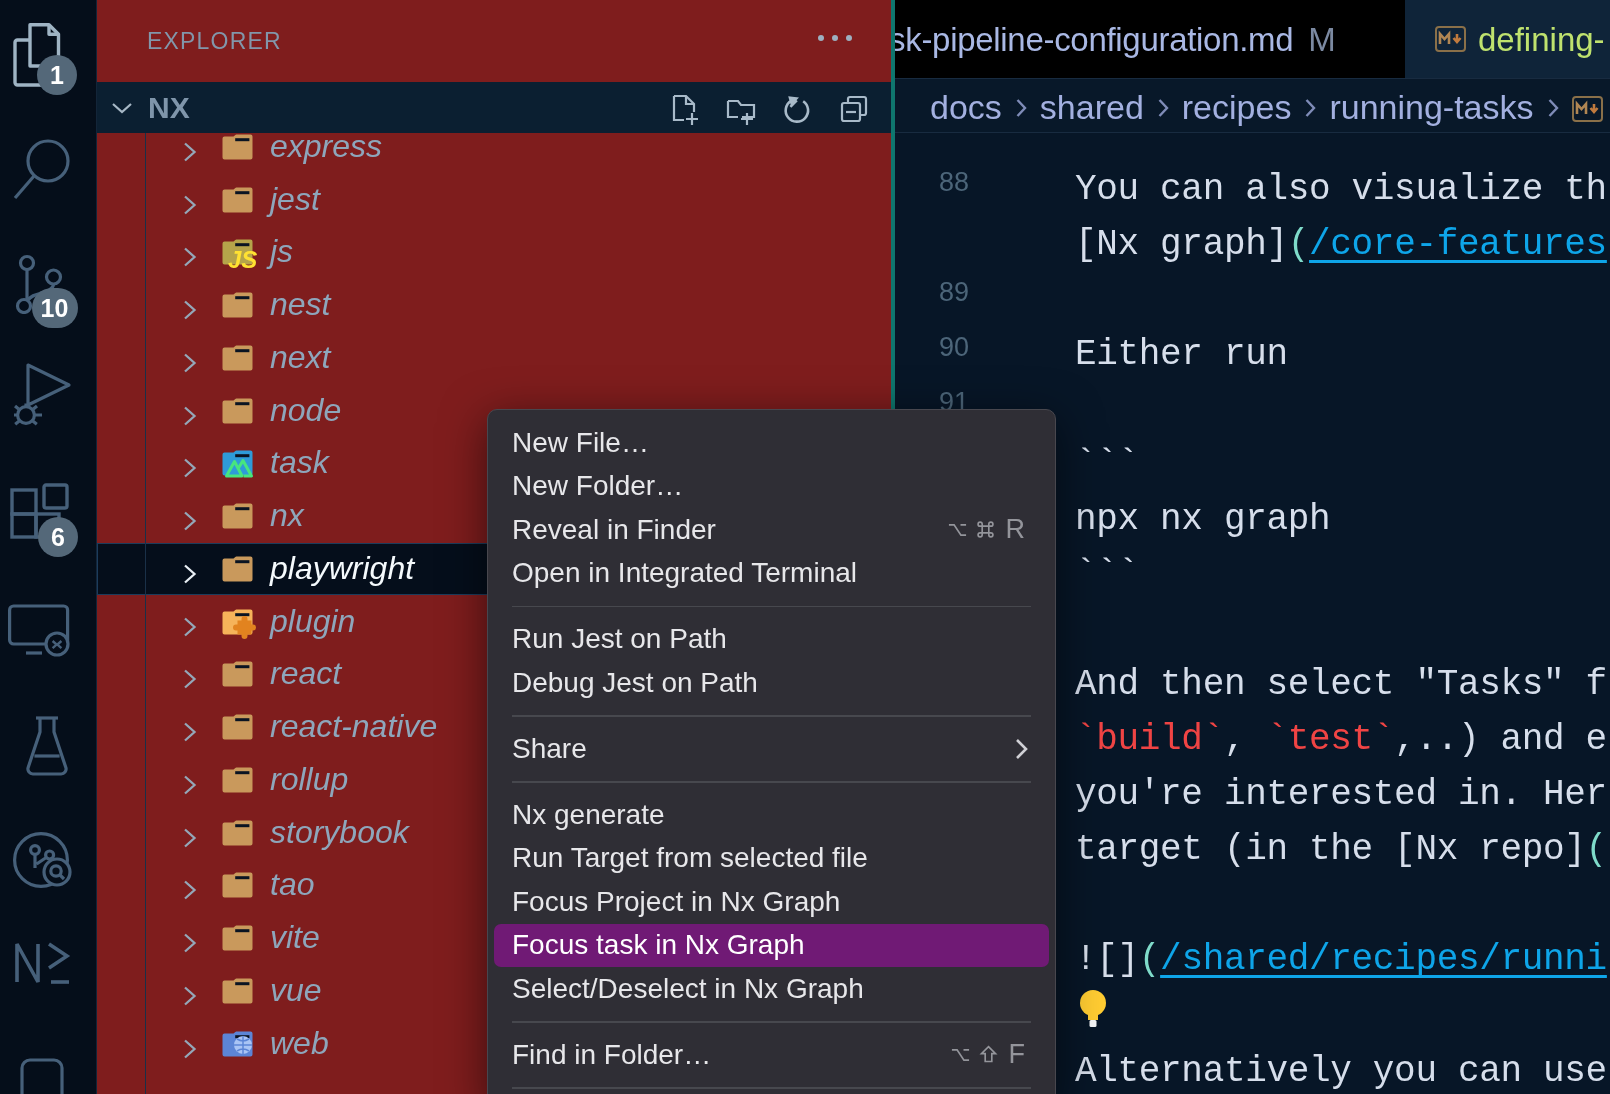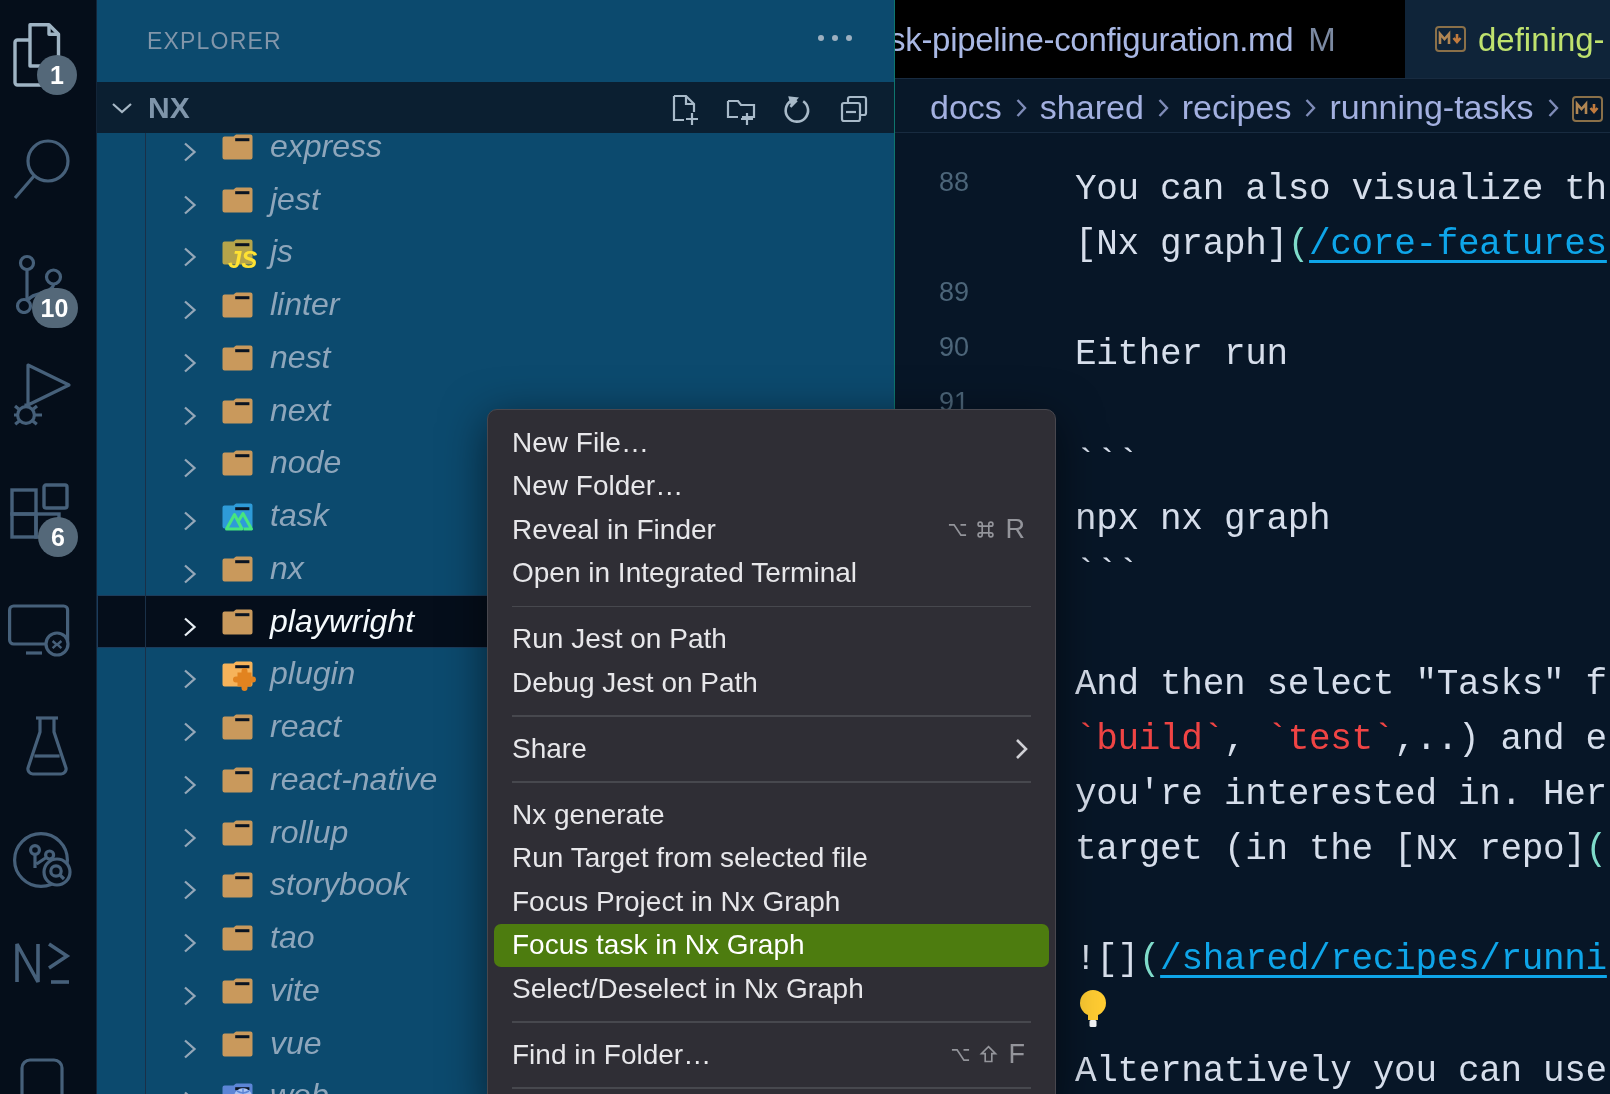--- a/index.html
+++ b/index.html
@@ -4,21 +4,21 @@
 <style>
 * { margin:0; padding:0; box-sizing:border-box; }
 html,body { width:1610px; height:1094px; overflow:hidden; background:#071627; font-family:"Liberation Sans", sans-serif; }
 .abs { position:absolute; }
 #stage { position:relative; width:1610px; height:1094px; }
 
 #actbar { left:0; top:0; width:97px; height:1094px; background:#050e1a; border-right:1px solid #132539; }
 .aicon { position:absolute; }
 .badge { position:absolute; background:#546879; color:#fff; font-weight:bold; font-size:25px; display:flex; align-items:center; justify-content:center; border-radius:22px; }
 
-#sidebar { left:97px; top:0; width:798px; height:1094px; background:#0c4a6e; border-right:1px solid #0f766e; overflow:hidden; }
+#sidebar { left:97px; top:0; width:798px; height:1094px; background:#7f1d1d; border-right:4px solid #0f766e; overflow:hidden; }
 #sbtitle { position:absolute; left:50px; top:28px; font-size:23px; letter-spacing:1.2px; color:#8296aa; }
 #sbdots { position:absolute; left:718px; top:31px; }
 #guide { position:absolute; left:48px; top:133px; width:1px; height:961px; background:#1a3048; z-index:1; }
 #tree { position:absolute; left:0; top:120.6px; width:798px; z-index:0; }
 .trow { position:relative; height:52.75px; display:flex; align-items:center; font-size:32px; color:#8ea6bb;font-style:italic; }
 .trow .chev { position:absolute; left:80px; top:50%; margin-top:-12px; }
 .trow .fic { position:absolute; left:125px; top:50%; margin-top:-14px; }
 .trow .lbl { position:absolute; left:173px; top:50%; transform:translateY(-52%); white-space:nowrap; }
 .trow.sel { background:#050e1b; outline:1px solid #1c3c5c; outline-offset:-1px; color:#f5fafd; }
 #nxhead { position:absolute; left:0; top:82px; width:798px; height:51px; background:#0b1f31; z-index:2; }
@@ -33,21 +33,21 @@
 #crumbs { left:895px; top:78px; width:715px; height:55px; background:#081829; border-top:1px solid #182b40; border-bottom:1px solid #182b40; display:flex; align-items:center; padding-top:4px; font-size:34px; color:#a3b0e0; }
 
 #gutter { left:895px; top:155px; width:118px; text-align:center; font-family:Liberation Sans, sans-serif; font-size:27px; line-height:55px; color:#4c6579; white-space:pre; }
 #code { left:1075px; top:162px; font-family:"Liberation Mono", monospace; font-size:36px; letter-spacing:-0.33px; line-height:55px; color:#d6deeb; white-space:pre; }
 .teal { color:#7fdbca; }
 .pink { color:#0ea5e9; text-decoration:underline; text-underline-offset:6px; text-decoration-thickness:2.5px; text-decoration-skip-ink:none; }
 .grn { color:#ef4444; }
 
 #menu { left:487px; top:409px; width:569px; height:700px; background:#2f2e35; border:1px solid #48474e; border-radius:10px; box-shadow:0 10px 45px rgba(0,0,0,0.55); padding-top:11px; color:#e7e7ea; font-size:28px; }
 .mi { height:43.5px; display:flex; align-items:center; padding:0 30px 0 24px; position:relative; }
-.mi.sel { background:#4d7c0f; margin:0 6px; padding:0 24px 0 18px; border-radius:7px; color:#fff; }
+.mi.sel { background:#701a75; margin:0 6px; padding:0 24px 0 18px; border-radius:7px; color:#fff; }
 .msep { height:1.5px; background:#47484e; margin:10.5px 24px; }
 .short { position:absolute; right:30px; display:flex; align-items:center; color:#94959b; }
 .short .ltr { font-size:27px; margin-left:11px; }
 </style>
 </head>
 <body>
 <div id="stage">
 
   <div class="abs" id="actbar">
     <svg class="aicon" style="left:13px; top:23px;" width="52" height="64" viewBox="0 0 52 64" fill="none" stroke="#9fb4c4" stroke-width="3.4" stroke-linejoin="round">
@@ -142,30 +142,20 @@
 <div class="trow">
           <span class="chev"><svg width="24" height="24" viewBox="0 0 24 24" fill="none" stroke="#94a7b8" stroke-width="2.3">
               <path d="M8 3.5 l9.5 8.5 -9.5 8.5"></path>
             </svg></span>
           <span class="fic"><svg width="32" height="28" viewBox="0 0 32 28" style="overflow:visible">
               <path d="M0.5 4.5 a2 2 0 0 1 2 -2 h9 l1.8 -1.6 a1.5 1.5 0 0 1 1 -0.4 H28.5 a2 2 0 0 1 2 2 V23.5 a2 2 0 0 1 -2 2 H2.5 a2 2 0 0 1 -2 -2 z" fill="#b5a44a"></path>
               <rect x="13.2" y="4.2" width="14.2" height="3" fill="#0a1422"></rect>
               <text x="6" y="28.5" font-family="Liberation Sans" font-weight="bold" font-size="24" fill="#ffe232">JS</text>
             </svg></span>
           <span class="lbl">js</span>
-        </div>
-<div class="trow">
-          <span class="chev"><svg width="24" height="24" viewBox="0 0 24 24" fill="none" stroke="#94a7b8" stroke-width="2.3">
-              <path d="M8 3.5 l9.5 8.5 -9.5 8.5"></path>
-            </svg></span>
-          <span class="fic"><svg width="32" height="28" viewBox="0 0 32 28" style="overflow:visible">
-              <path d="M0.5 4.5 a2 2 0 0 1 2 -2 h9 l1.8 -1.6 a1.5 1.5 0 0 1 1 -0.4 H28.5 a2 2 0 0 1 2 2 V23.5 a2 2 0 0 1 -2 2 H2.5 a2 2 0 0 1 -2 -2 z" fill="#c9995c"></path>
-              <rect x="13.2" y="4.2" width="14.2" height="3" fill="#0a1422"></rect>
-            </svg></span>
-          <span class="lbl">linter</span>
         </div>
 <div class="trow">
           <span class="chev"><svg width="24" height="24" viewBox="0 0 24 24" fill="none" stroke="#94a7b8" stroke-width="2.3">
               <path d="M8 3.5 l9.5 8.5 -9.5 8.5"></path>
             </svg></span>
           <span class="fic"><svg width="32" height="28" viewBox="0 0 32 28" style="overflow:visible">
               <path d="M0.5 4.5 a2 2 0 0 1 2 -2 h9 l1.8 -1.6 a1.5 1.5 0 0 1 1 -0.4 H28.5 a2 2 0 0 1 2 2 V23.5 a2 2 0 0 1 -2 2 H2.5 a2 2 0 0 1 -2 -2 z" fill="#c9995c"></path>
               <rect x="13.2" y="4.2" width="14.2" height="3" fill="#0a1422"></rect>
             </svg></span>
           <span class="lbl">nest</span>

